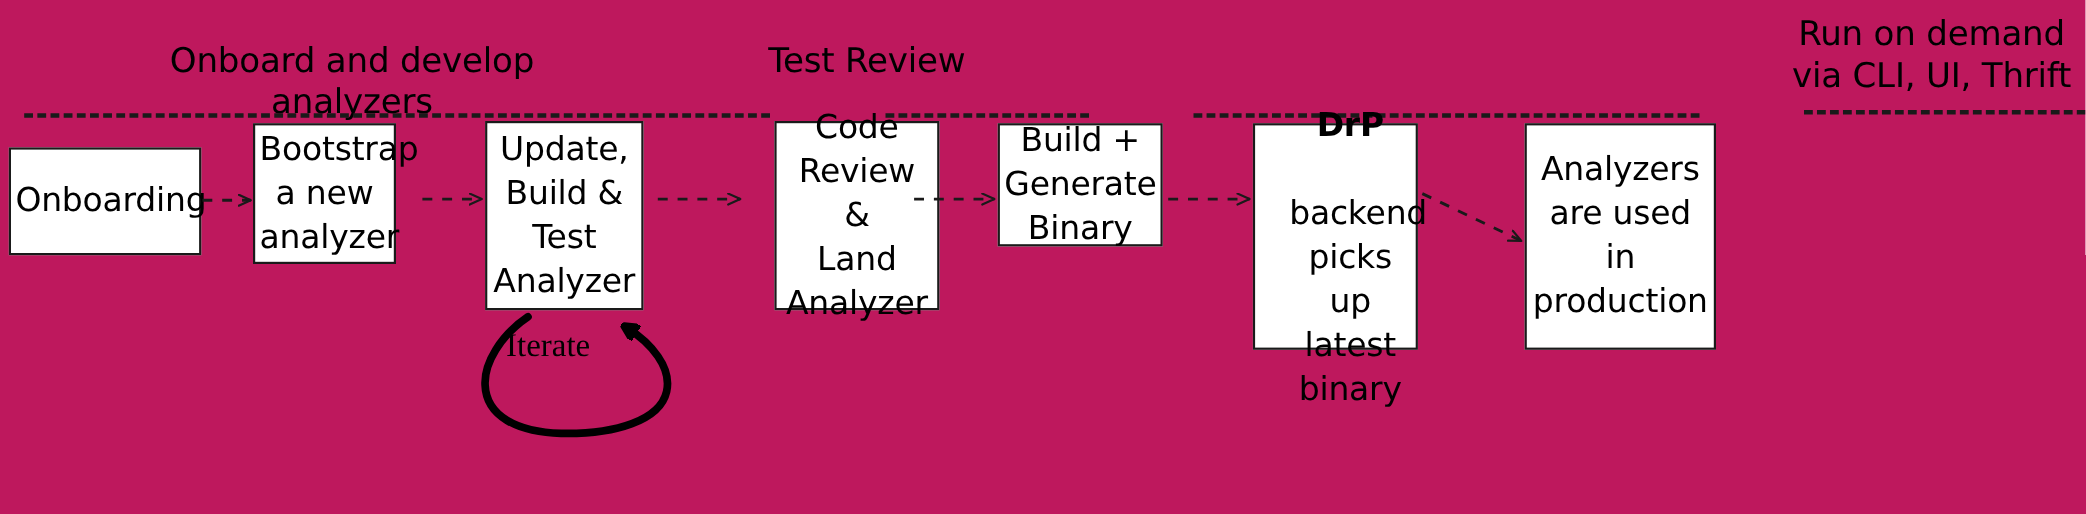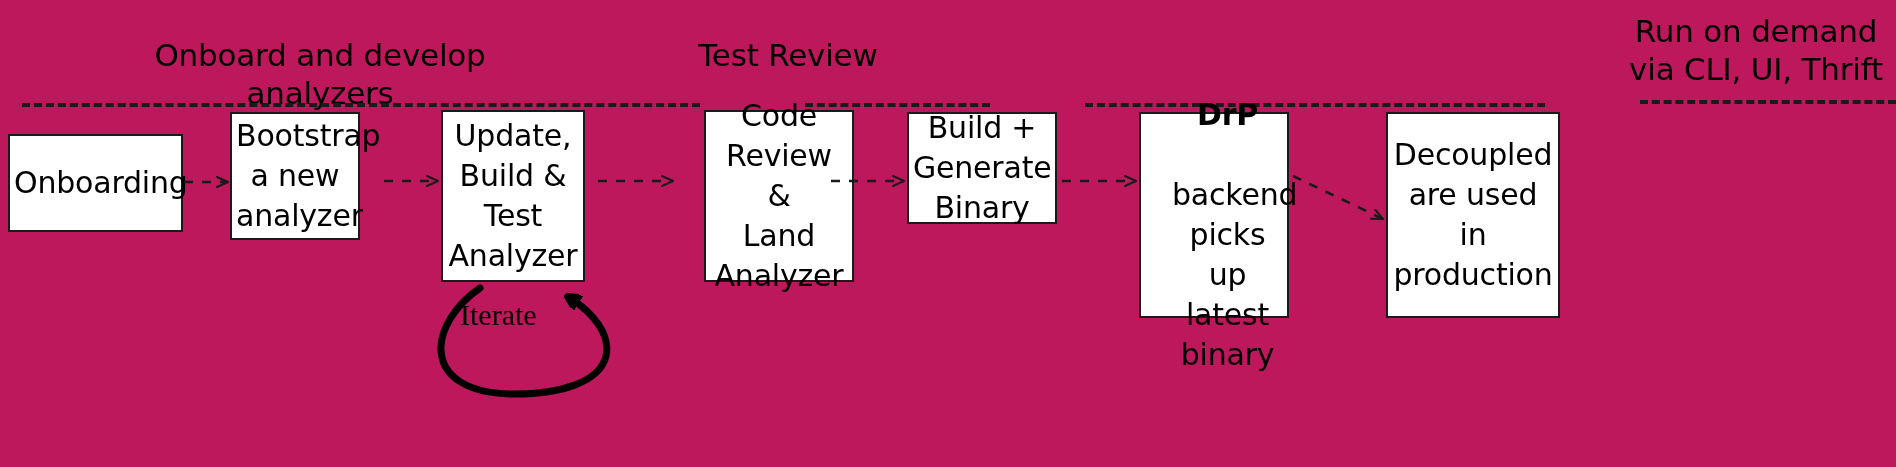--- a/index.html
+++ b/index.html
@@ -123,21 +123,21 @@
     <div class="node-inner">
       <span class="strong-line">DrP</span><br>
       <span>backend
 picks up
 latest
 binary</span>
     </div>
   </div>
 
   <div class="node" style="left:1386px; top:112px; width:174px; height:206px;">
-    <div class="node-inner">Decoupled
+    <div class="node-inner">Analyzers
 are used in
 production</div>
   </div>
 
   <svg class="connector" style="left:0; top:0;" width="1896" height="467" viewBox="0 0 1896 467">
     <defs>
       <marker id="openArrow" markerWidth="14" markerHeight="12" refX="12" refY="6" orient="auto" markerUnits="userSpaceOnUse">
         <path d="M1,1 L12,6 L1,11" fill="none" stroke="#1a1a1a" stroke-width="2" stroke-linecap="round" stroke-linejoin="round"></path>
       </marker>
       <marker id="openArrowSmall" markerWidth="14" markerHeight="12" refX="12" refY="6" orient="auto" markerUnits="userSpaceOnUse">

